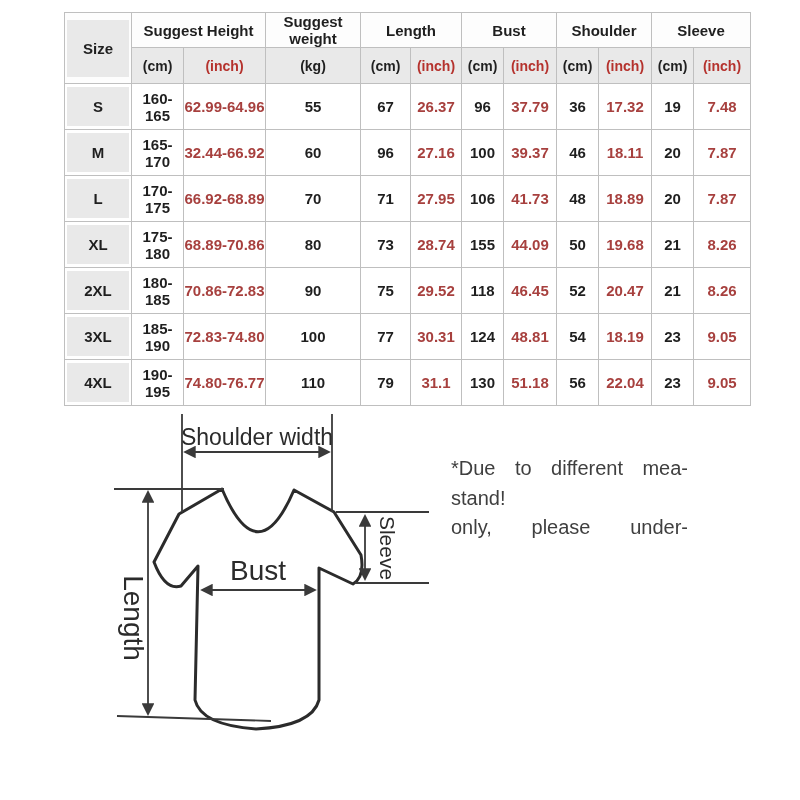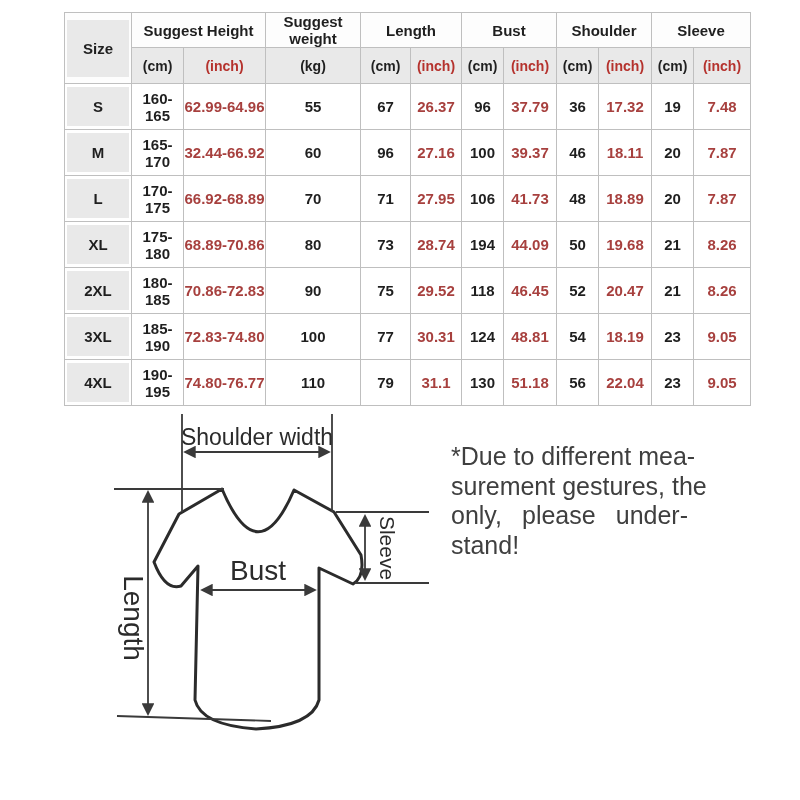--- a/index.html
+++ b/index.html
@@ -40,22 +40,22 @@
 
   
   .diagram{position:absolute;left:64px;top:400px;width:400px;height:400px;}
   .diagram svg{width:100%;height:100%;}
   .shirt{fill:#ffffff;stroke:#2b2b2b;stroke-width:3;stroke-linejoin:round;}
   .mline{stroke:#3a3a3a;stroke-width:1.8;fill:none;}
   .dlabel{fill:#2b2b2b;font-family:"Liberation Sans", sans-serif;}
 
   
   .note{
-    position:absolute;left:451px;top:442px;width:237px;
-    font-size:25px;line-height:29.5px;color:#3f3f3f;
+    position:absolute;left:451px;top:454px;width:237px;
+    font-size:20px;line-height:29.5px;color:#3f3f3f;
     font-family:"Liberation Sans", sans-serif;
   }
   .note .nline{text-align:justify;text-align-last:justify;white-space:nowrap;}
   .note .nline.spread{letter-spacing:0.28em;}
   .note .nline.last{text-align-last:left;}
 </style>
 </head>
 <body>
 
 <table class="size-table">
@@ -150,21 +150,21 @@
     </tr>
     <tr>
       <td class="size-col">
           <span class="chip">XL</span>
         </td>
       <td>175-180</td>
       <td class="inch">68.89-70.86</td>
       <td>80</td>
       <td>73</td>
       <td class="inch">28.74</td>
-      <td>194</td>
+      <td>155</td>
       <td class="inch">44.09</td>
       <td>50</td>
       <td class="inch">19.68</td>
       <td>21</td>
       <td class="inch">8.26</td>
     </tr>
     <tr>
       <td class="size-col">
           <span class="chip">2XL</span>
         </td>
@@ -240,16 +240,15 @@
 
     <line class="mline" x1="272" y1="112" x2="365" y2="112"></line>
     <line class="mline" x1="291" y1="183" x2="365" y2="183"></line>
     <line class="mline" x1="301" y1="116" x2="301" y2="179" marker-start="url(#ah)" marker-end="url(#ah)"></line>
     <text class="dlabel" font-size="21" text-anchor="middle" transform="translate(316,148) rotate(90)">Sleeve</text>
   </svg>
 </div>
 
 <div class="note">
   <div class="nline">*Due to different mea-</div>
-  <div class="nline">surement gestures, the</div>
+  <div class="nline last">stand!</div>
   <div class="nline">only, please under-</div>
-  <div class="nline last">stand!</div>
 </div>
 
 </body></html>

